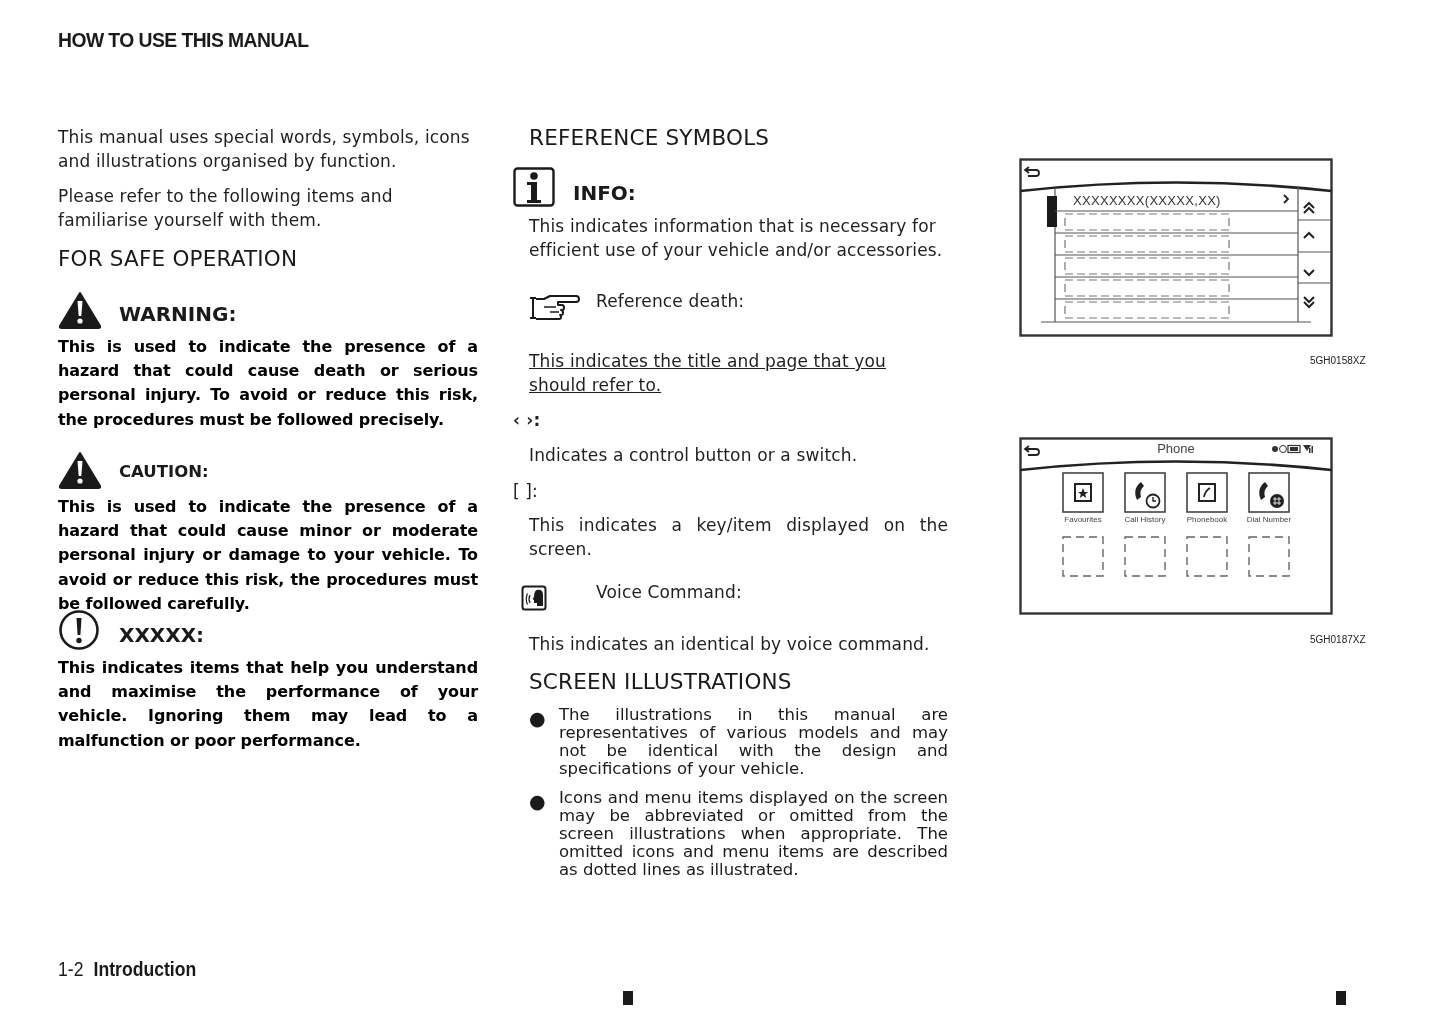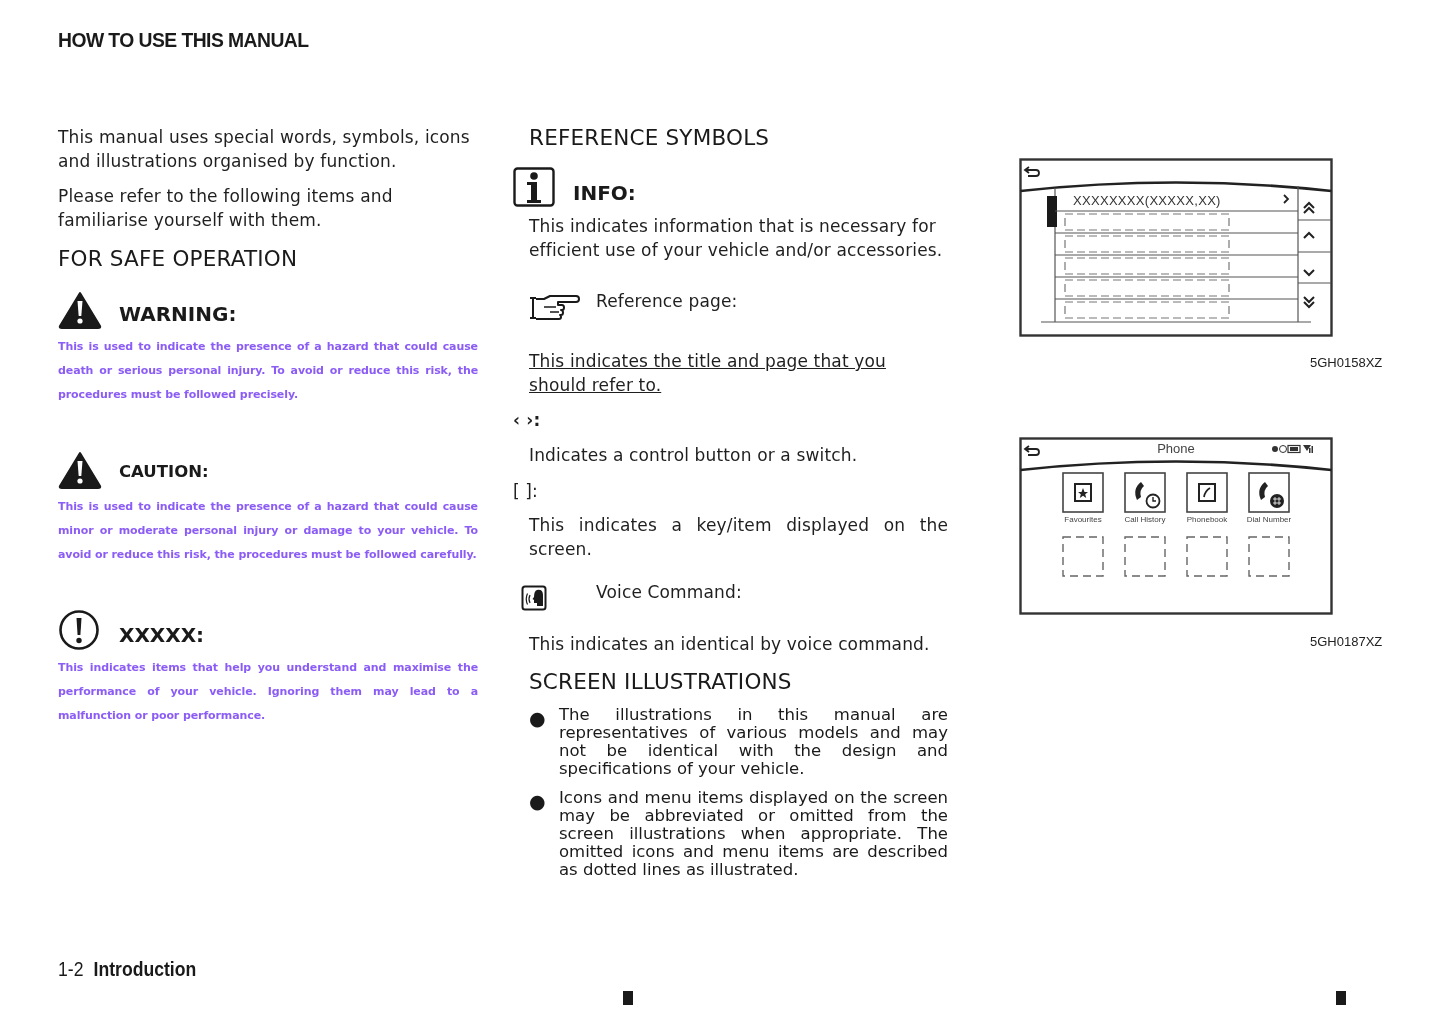--- a/index.html
+++ b/index.html
@@ -4,28 +4,28 @@
 <style>
   html, body { margin:0; padding:0; background:#ffffff; }
   body { width:1445px; height:1019px; position:relative; overflow:hidden; color:#1a1a1a;
          font-family:"DejaVu Sans", sans-serif; }
   .abs { position:absolute; }
   .hdr { left:58px; top:28px; font-family:"Liberation Sans", sans-serif; font-weight:bold;
          font-size:21px; letter-spacing:-0.6px; transform:scaleX(0.92); transform-origin:left; color:#1a1a1a; }
   .p { font-size:17px; line-height:24.2px; color:#1f1f1f; letter-spacing:0.15px; }
   .p-just { text-align:justify; }
   .h2 { font-size:21.5px; color:#1a1a1a; letter-spacing:0.2px; }
-  .bold { font-weight:bold; font-size:11px; line-height:24.2px; text-align:justify; color:#8b5cf6; letter-spacing:-0.1px; }
+  .bold { font-weight:bold; font-size:16px; line-height:24.2px; text-align:justify; color:#000000; letter-spacing:-0.1px; }
   .label { font-weight:bold; font-size:20px; color:#1a1a1a; }
   .col1 { left:58px; width:420px; }
   .col2 { left:529px; width:419px; }
   .bullet { display:flex; gap:0; }
   .bullet .dot { width:30px; flex:none; font-size:19px; line-height:24px; }
   .bullet .txt { flex:1; font-size:16.5px; line-height:18px; text-align:justify; }
-  .figcode { font-family:"Liberation Sans", sans-serif; font-size:13px; color:#222; }
+  .figcode { font-family:"Liberation Sans", sans-serif; font-size:10px; color:#222; }
   .footer-page { font-family:"Liberation Sans", sans-serif; font-size:20px; transform:scaleX(0.88); transform-origin:left; }
   .marker { width:10px; height:14px; background:#1a1a1a; }
   svg text { font-family:"Liberation Sans", sans-serif; }
 </style>
 </head>
 <body>
 
 <div class="abs hdr">HOW TO USE THIS MANUAL</div>
 
 <div class="abs col1 p" style="top:125px;">This manual uses special words, symbols, icons and illustrations organised by function.</div>
@@ -74,21 +74,21 @@
 <div class="abs label" style="left:573px; top:181px;">INFO:</div>
 <div class="abs col2 p" style="top:214px;">This indicates information that is necessary for efficient use of your vehicle and/or accessories.</div>
 
 <div class="abs" style="left:528px; top:292px; width:52px; height:30px;">
   <svg width="52" height="30" viewBox="0 0 52 30">
     <path d="M2 6 L8 6 M2 26 L8 26 M5 6 L5 26" stroke="#1a1a1a" stroke-width="2" fill="none"></path>
     <path d="M8 7 L16 7 L22 4 L48 4 Q51 4 51 7 Q51 10 48 10 L30 10 L30 13 L34 13 Q36 13 36 15.5 Q36 18 34 18 L33 18 Q35 18 35 20.5 Q35 23 33 23 L32 23 Q33 23 33 25 Q33 27 31 27 L8 27" stroke="#1a1a1a" stroke-width="2" fill="none" stroke-linejoin="round"></path>
     <path d="M16 15 L28 15 M22 20 L31 20" stroke="#1a1a1a" stroke-width="1.6"></path>
   </svg>
 </div>
-<div class="abs p" style="left:596px; top:289px;">Reference page:</div>
+<div class="abs p" style="left:596px; top:289px;">Reference death:</div>
 <div class="abs col2 p" style="top:349px;text-decoration:underline;">This indicates the title and page that you should refer to.</div>
 
 <div class="abs p" style="left:513px; top:408px; font-weight:bold;">‹  ›:</div>
 <div class="abs col2 p" style="top:443px;">Indicates a control button or a switch.</div>
 
 <div class="abs p" style="left:513px; top:479px;">[   ]:</div>
 <div class="abs col2 p p-just" style="top:513px; word-spacing:8px;">This indicates a key/item displayed on the screen.</div>
 
 <div class="abs" style="left:521px; top:585px; width:26px; height:26px;">
   <svg width="26" height="26" viewBox="0 0 26 26">

